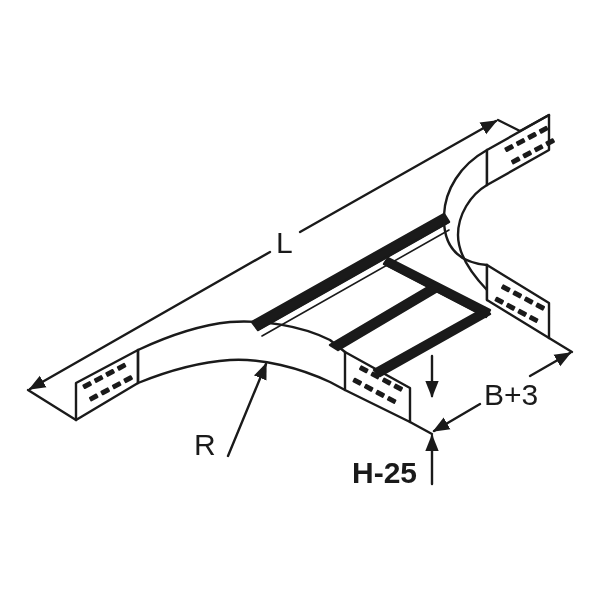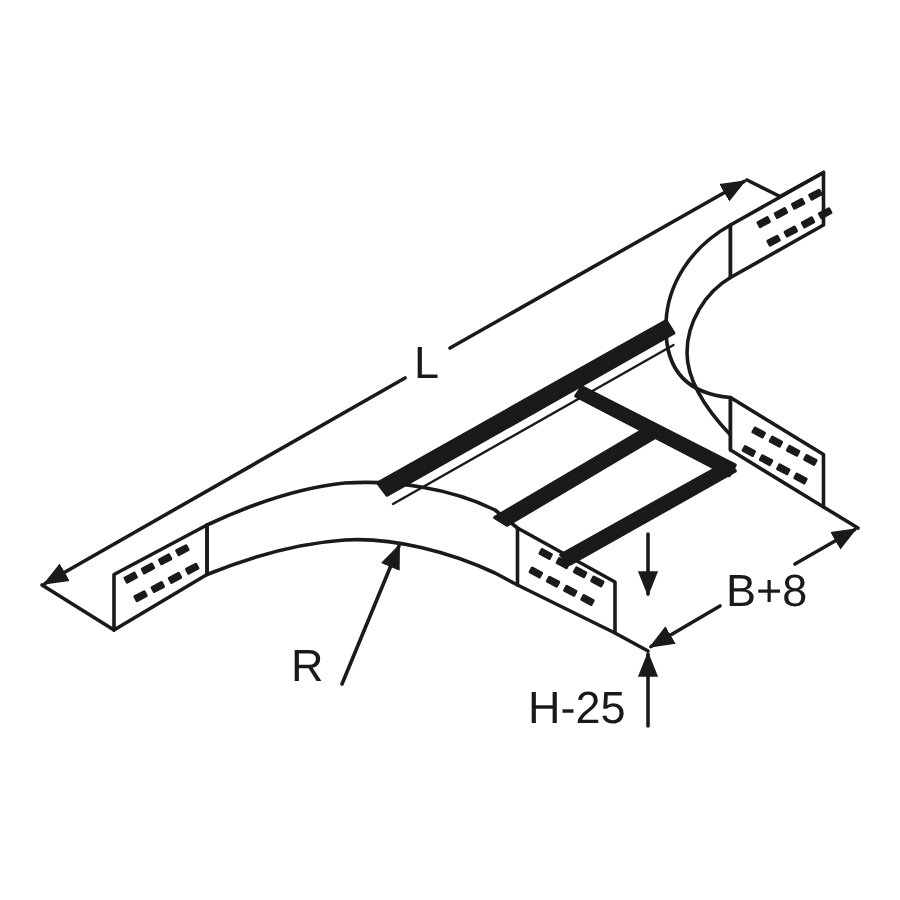--- a/index.html
+++ b/index.html
@@ -2,21 +2,21 @@
 <html><head>
 <meta charset="utf-8">
 <style>
   html, body { margin: 0; padding: 0; background: #ffffff; }
   #stage { position: relative; width: 600px; height: 600px; background: #ffffff; overflow: hidden; }
   svg { position: absolute; left: 0; top: 0; }
   .lbl { position: absolute; font-family: "Liberation Sans", "DejaVu Sans", sans-serif; color: #1a1a1a; line-height: 1; white-space: nowrap; }
   #lbl-L { left: 276px; top: 228px; font-size: 30px; }
   #lbl-R { left: 194px; top: 430px; font-size: 30px; }
   #lbl-B { left: 484px; top: 380px; font-size: 30px; }
-  #lbl-H { left: 352px; top: 458px; font-size: 30px; }
+  #lbl-H { left: 352px; top: 458px; font-size: 30px; font-weight: bold; }
 </style>
 </head>
 <body>
 
 <div id="stage">
 <svg width="600" height="600" viewBox="0 0 600 600">
   <defs>
     <marker id="arr" viewBox="0 0 10 10" refX="9" refY="5" markerWidth="7" markerHeight="7" orient="auto-start-reverse">
       <path d="M0,1 L10,5 L0,9 z" fill="#1a1a1a"></path>
     </marker>
@@ -134,15 +134,15 @@
       <rect x="0" y="14" width="9" height="5" rx="1"></rect>
           <rect x="13" y="14" width="9" height="5" rx="1"></rect>
           <rect x="26" y="14" width="9" height="5" rx="1"></rect>
           <rect x="39" y="14" width="9" height="5" rx="1"></rect>
     </g>
   </g>
 </svg>
 
 <div class="lbl" id="lbl-L">L</div>
 <div class="lbl" id="lbl-R">R</div>
-<div class="lbl" id="lbl-B">B+8</div>
+<div class="lbl" id="lbl-B">B+3</div>
 <div class="lbl" id="lbl-H">H-25</div>
 </div>
 
 </body></html>

